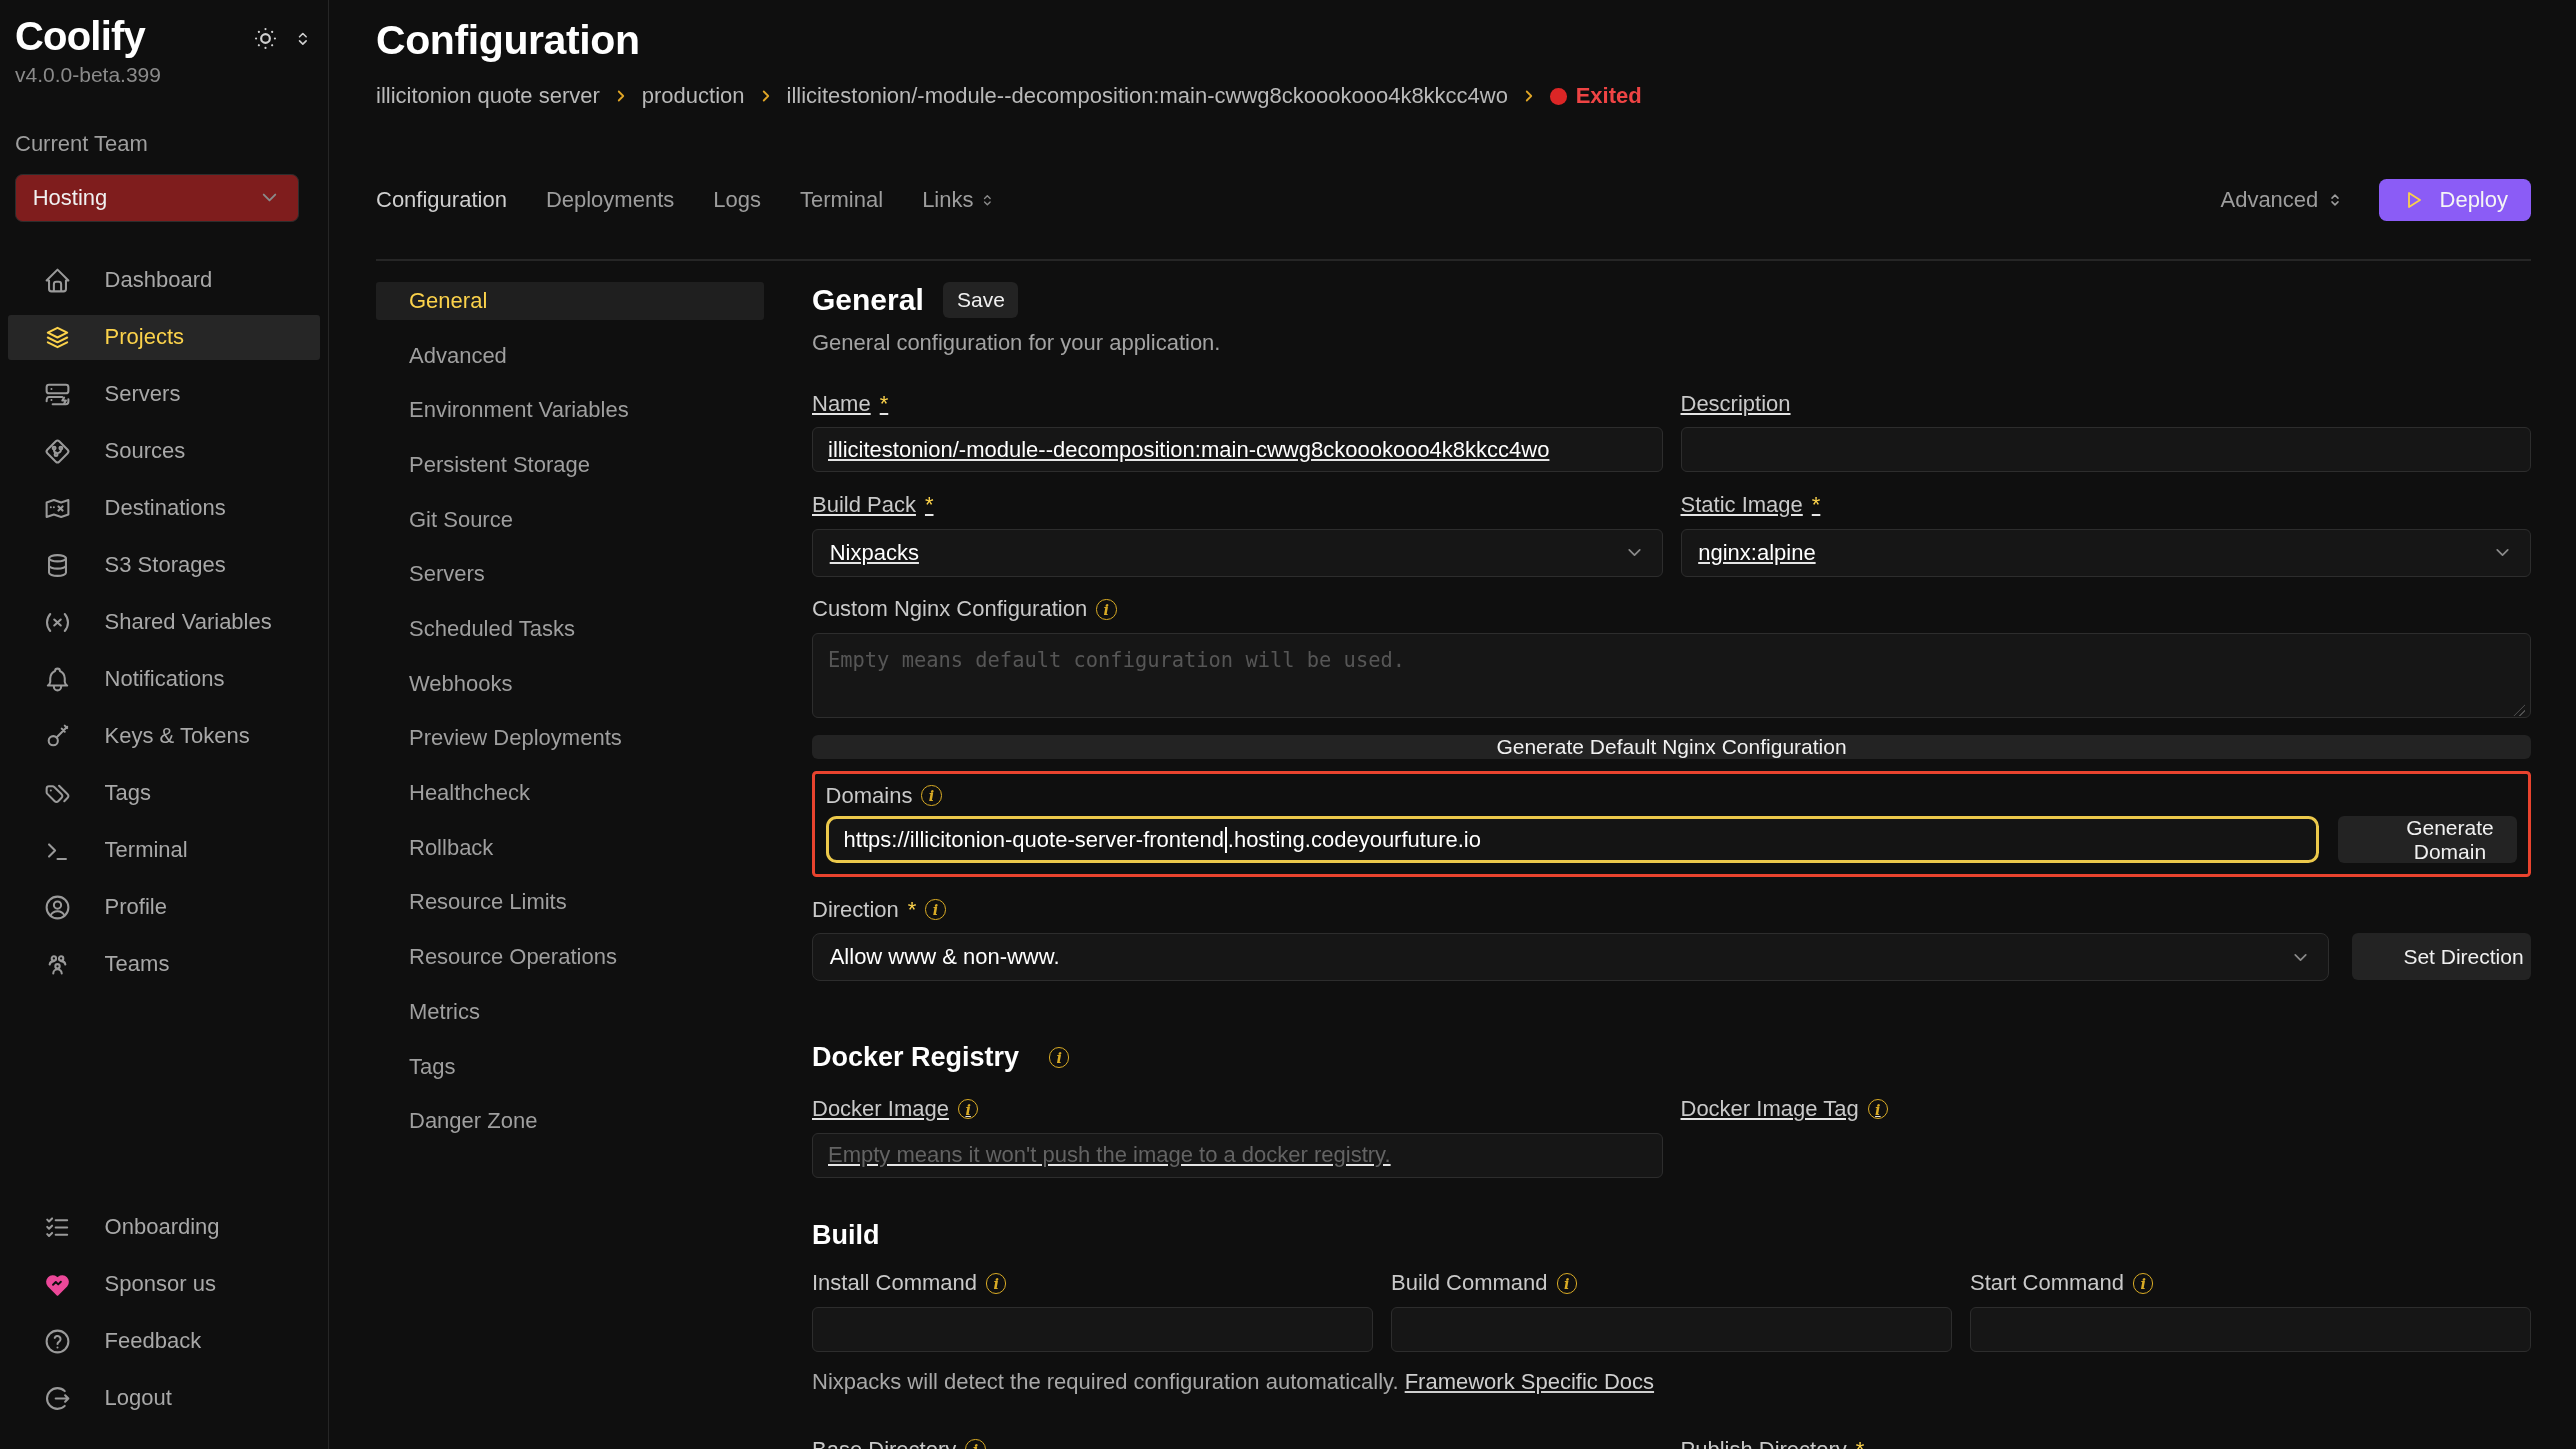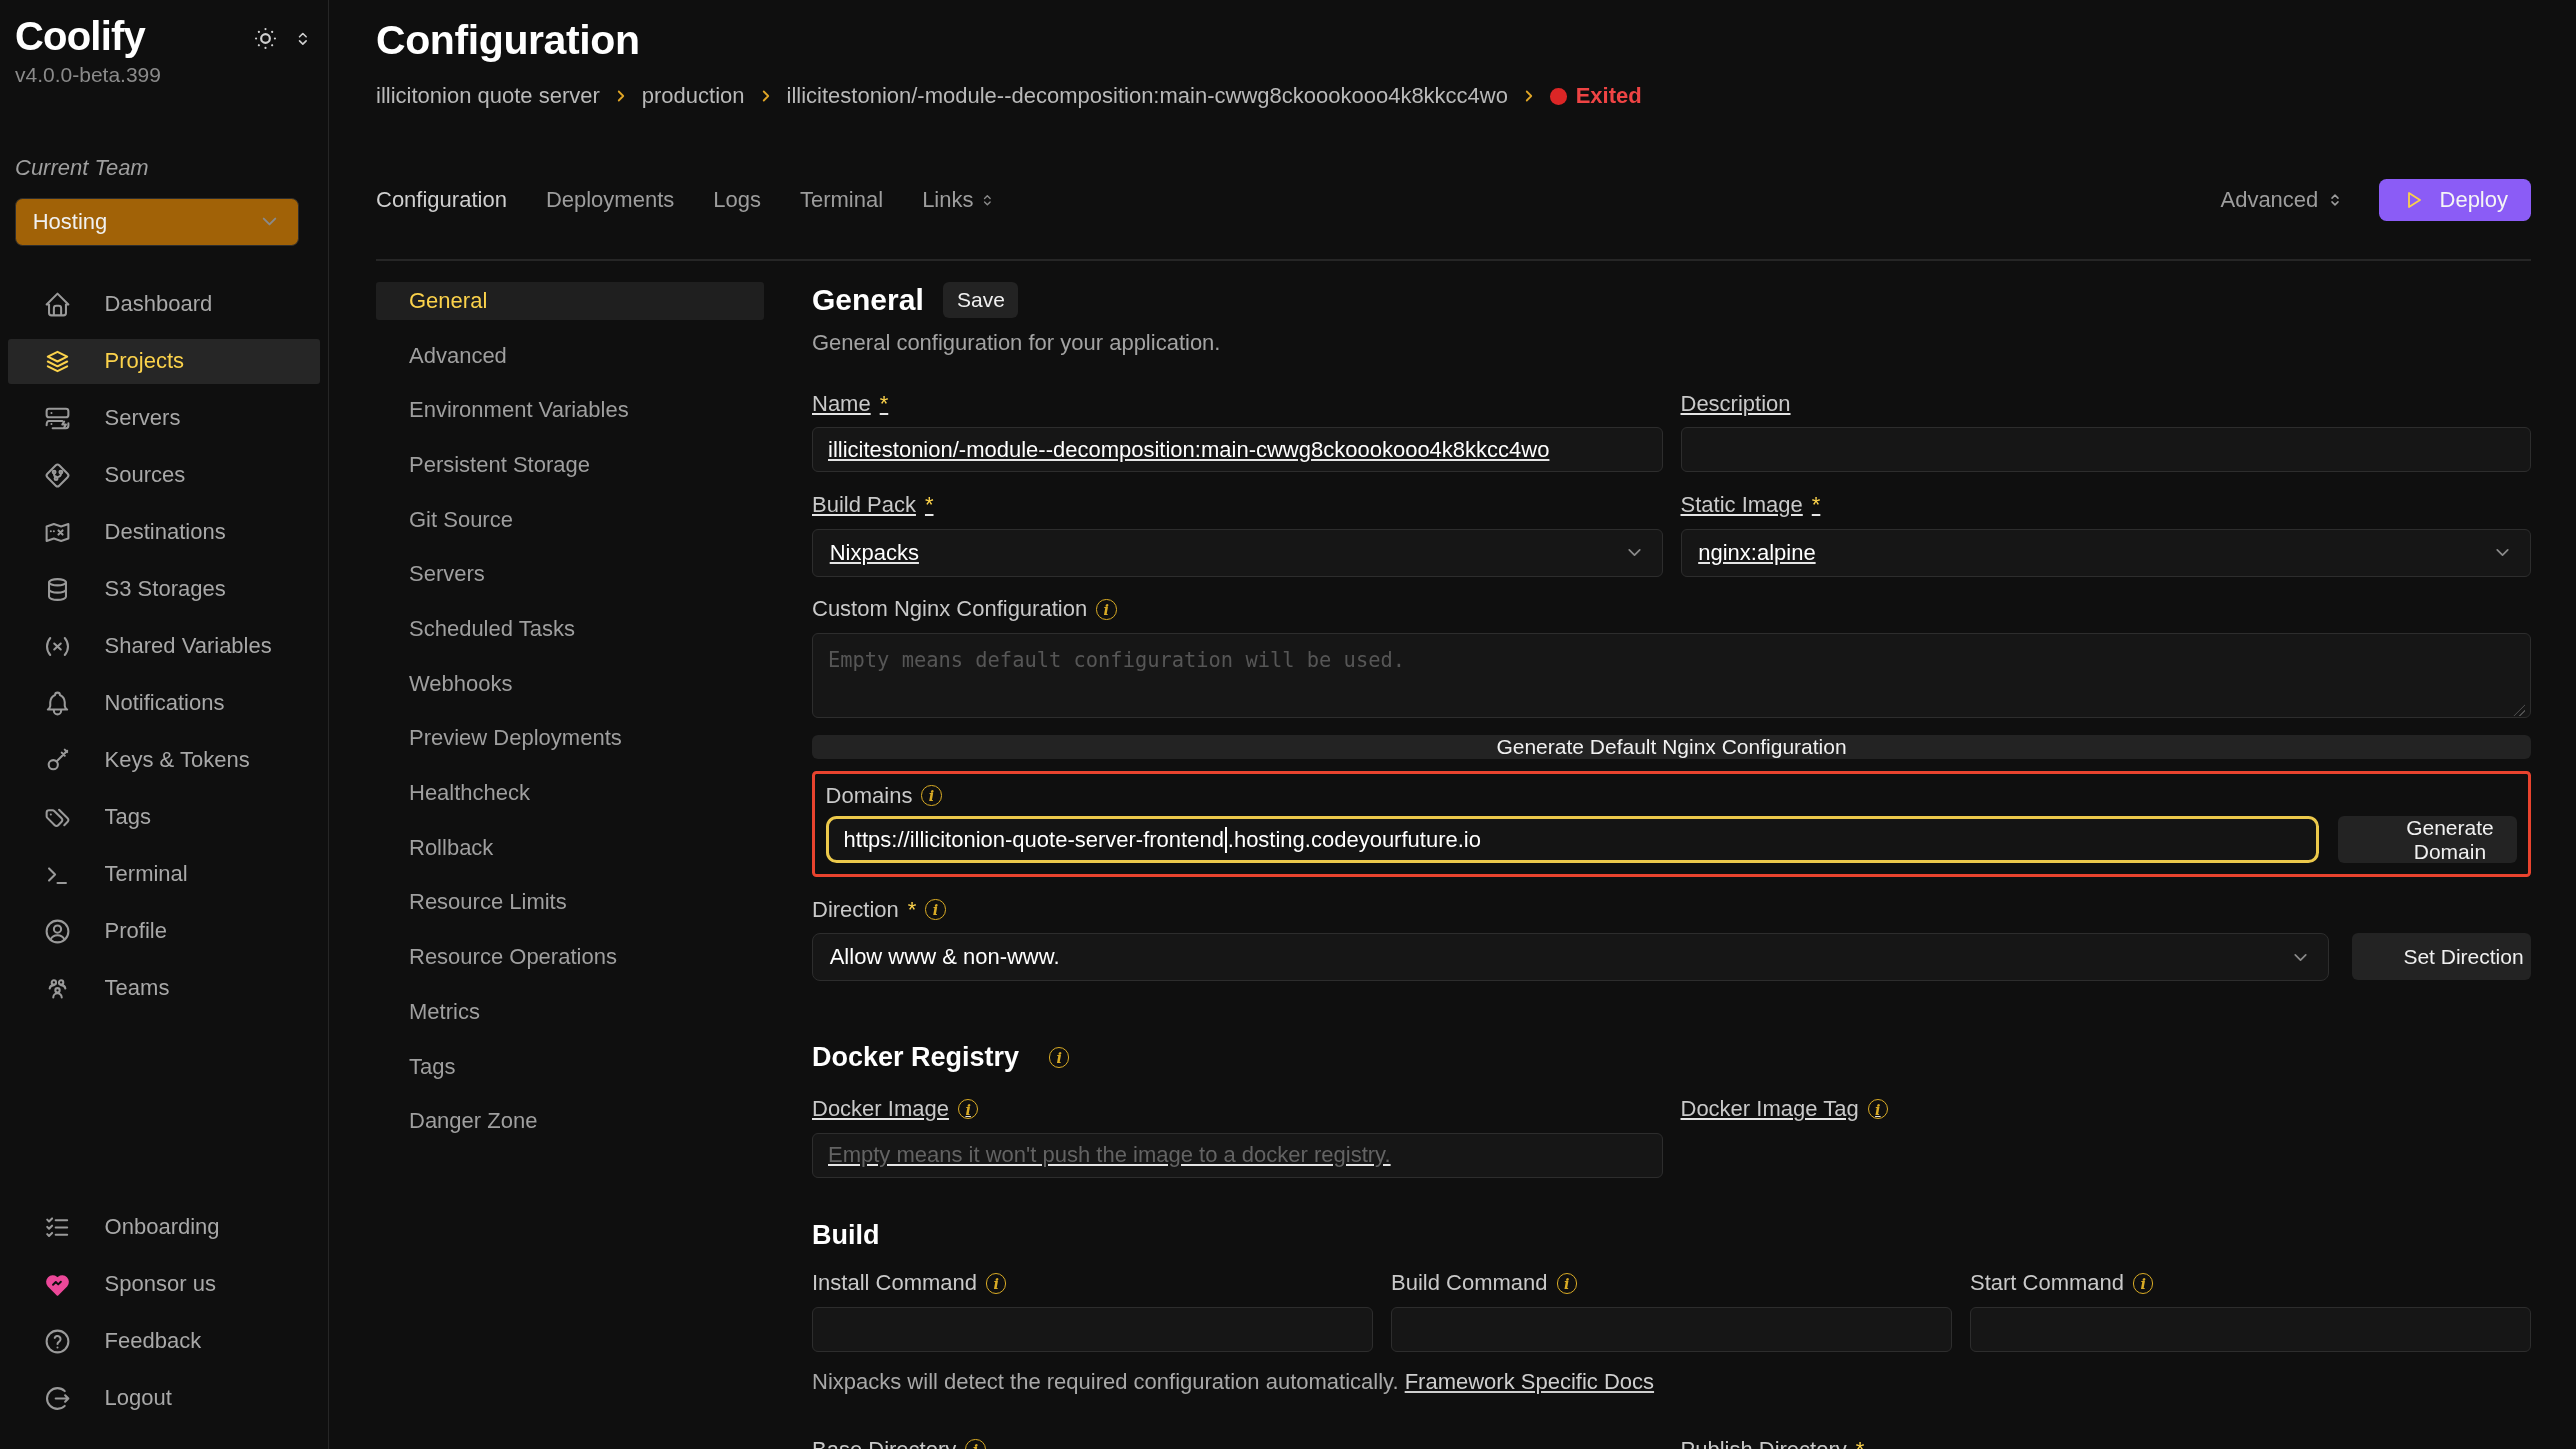--- a/index.html
+++ b/index.html
@@ -20,24 +20,24 @@
     padding:13.6px 0 18px 0;
     display:flex; flex-direction:column;
     background:#0f0f0f;
   }
   .side-top { padding:0 15px; }
   .logo-row { display:flex; align-items:flex-start; justify-content:space-between; }
   .logo { font-size:40px; font-weight:700; color:#ffffff; letter-spacing:-0.8px; }
   .logo-icons { display:flex; align-items:center; gap:13.6px; margin-top:10.6px; }
   .icon-btn { color:#cfcfcf; cursor:pointer; }
   .version { color:#8a8a8a; font-size:21px; margin-top:4.5px; }
-  .team-label { color:#9e9e9e; margin-top:68px;font-style:italic; }
+  .team-label { color:#9e9e9e; margin-top:44px; }
   .team-select {
     margin-top:16.7px; width:284px; height:48px;
-    background:#a16207; border:1.5px solid #2d2d2d; border-radius:7.6px;
+    background:#7f1d1d; border:1.5px solid #2d2d2d; border-radius:7.6px;
     display:flex; align-items:center; justify-content:space-between;
     padding:0 16.7px; color:#f0f0f0; cursor:pointer;
   }
   .team-select .chev { color:#8a8a8a; }
 
   .nav { margin-top:30px; display:flex; flex-direction:column; }
   .nav-item {
     height:45px; margin:6px 7.6px; padding:0 0 0 35px;
     display:flex; align-items:center; gap:33px;
     color:#a8a8a8; cursor:pointer; border-radius:3px;

